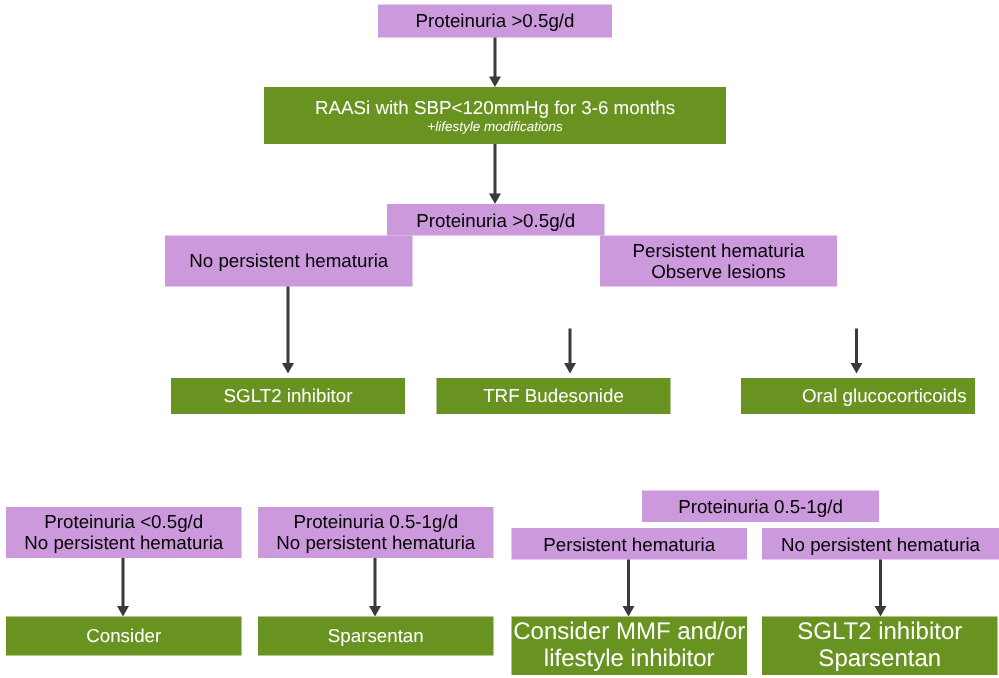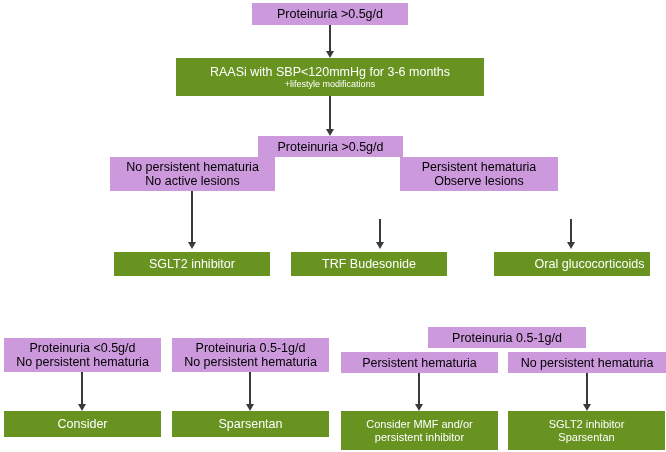--- a/index.html
+++ b/index.html
@@ -29,25 +29,26 @@
     background: #cc99dd;
     color: #000000;
     font-size: 12.5px;
   }
   .green {
     background: #699321;
     color: #ffffff;
     font-size: 12.5px;
   }
   .green.small {
-    font-size: 11px;
+    font-size: 16px;
   }
   .sub {
     font-size: 9px;
     display: block;
+    font-style: italic;
   }
   .line {
     position: absolute;
     background: #3a3a3a;
     width: 2px;
   }
   .arrow {
     position: absolute;
     width: 0;
     height: 0;
@@ -75,21 +76,20 @@
 
   <div class="line" style="left:329px; top:96px; height:34px;"></div>
   <div class="arrow" style="left:325.5px; top:129px;"></div>
 
   <div class="node purple" style="left:258px; top:136px; width:145px; height:21px;">
     <span>Proteinuria &gt;0.5g/d</span>
   </div>
 
   <div class="node purple" style="left:110px; top:157px; width:165px; height:34px;">
     <span>No persistent hematuria</span>
-    <span>No active lesions</span>
   </div>
 
   <div class="node purple" style="left:400px; top:157px; width:158px; height:34px;">
     <span>Persistent hematuria</span>
     <span>Observe lesions</span>
   </div>
 
 
 
   <div class="line" style="left:191px; top:191px; height:52px;"></div>
@@ -150,21 +150,21 @@
   <div class="node green" style="left:4px; top:411px; width:157px; height:26px;">
     <span>Consider</span>
   </div>
 
   <div class="node green" style="left:172px; top:411px; width:157px; height:26px;">
     <span>Sparsentan</span>
   </div>
 
   <div class="node green small" style="left:341px; top:411px; width:157px; height:39px;">
     <span>Consider MMF and/or</span>
-    <span>persistent inhibitor</span>
+    <span>lifestyle inhibitor</span>
   </div>
 
   <div class="node green small" style="left:508px; top:411px; width:157px; height:39px;">
     <span>SGLT2 inhibitor</span>
     <span>Sparsentan</span>
   </div>
 
 </div>
 
 </body></html>

